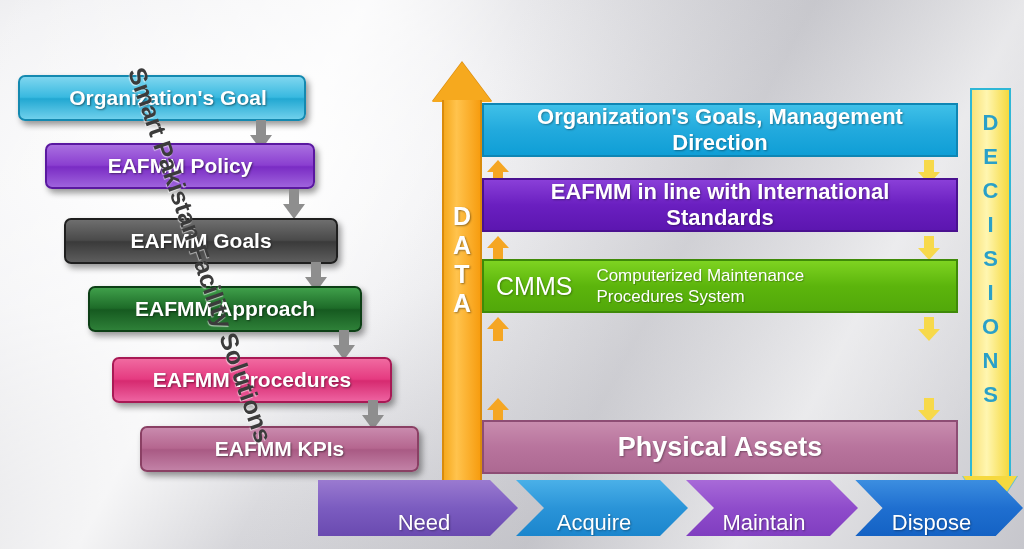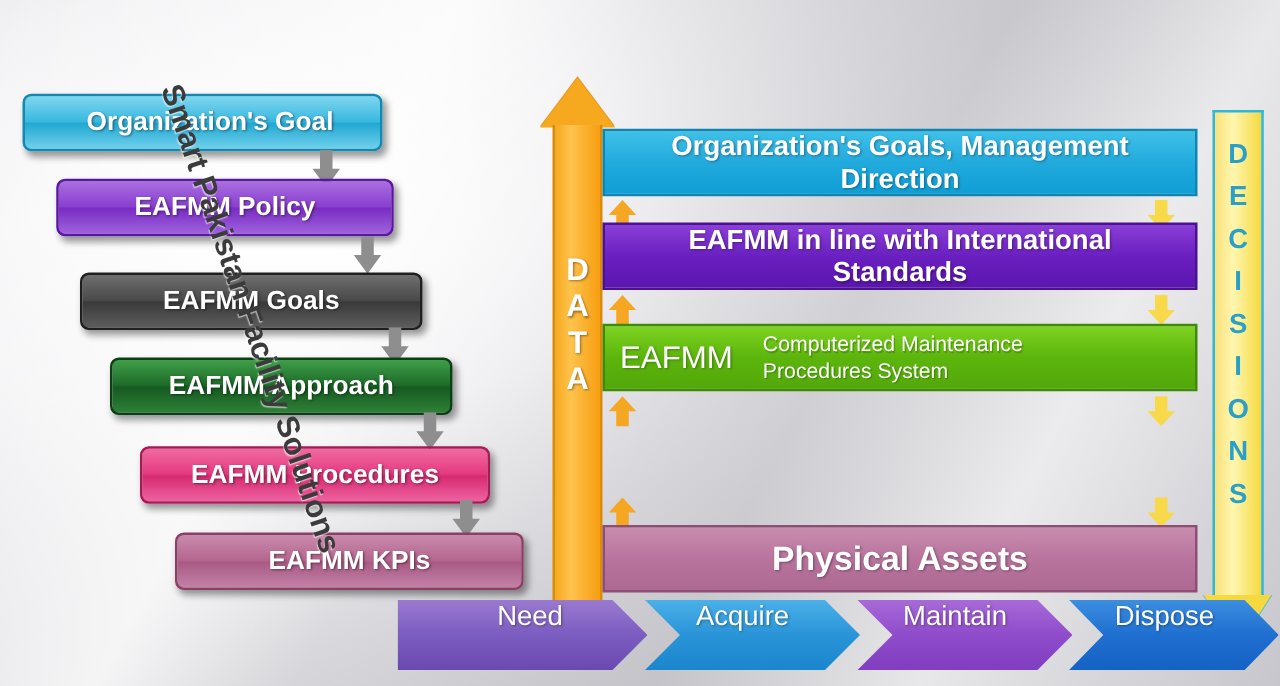--- a/index.html
+++ b/index.html
@@ -137,21 +137,21 @@
   .mini .stem{position:absolute;left:6px;width:10px;height:13px;}
   .mini .head{position:absolute;left:0;width:0;height:0;
     border-left:11px solid transparent;border-right:11px solid transparent;}
   .mini.up .stem{bottom:0;background:#f5a623;}
   .mini.up .head{top:0;border-bottom:12px solid #f5a623;}
   .mini.down .stem{top:0;background:#f7d94a;}
   .mini.down .head{bottom:0;border-top:12px solid #f7d94a;}
 
   
   .chev-row{position:absolute;left:318px;top:480px;height:56px;}
-  .chev{position:absolute;top:0;height:56px;display:flex;align-items:flex-start;justify-content:center;
+  .chev{position:absolute;top:0;height:56px;display:flex;align-items:flex-end;justify-content:center;
     color:#fff;font-size:22px;}
   .chev span{position:relative;left:6px;text-shadow:1px 1px 2px rgba(0,0,0,.35);}
   .c0{left:0;width:200px;background:linear-gradient(180deg,#9a7ad0 0%,#7b5cc0 50%,#6a4ab0 100%);
      clip-path:polygon(0 0, 86% 0, 100% 50%, 86% 100%, 0 100%);}
   .c1{left:170px;width:200px;background:linear-gradient(180deg,#4ab0e8 0%,#2a94d8 50%,#1b86cd 100%);
      clip-path:polygon(0 0, 86% 0, 100% 50%, 86% 100%, 14% 100%, 28% 50%, 14% 0);}
   .c2{left:340px;width:200px;background:linear-gradient(180deg,#a86ad8 0%,#8f4ccb 50%,#803ec0 100%);
      clip-path:polygon(0 0, 86% 0, 100% 50%, 86% 100%, 14% 100%, 28% 50%, 14% 0);}
   .c3{left:510px;width:195px;background:linear-gradient(180deg,#3c8ee0 0%,#1f6fd0 50%,#1462c4 100%);
      clip-path:polygon(0 0, 86% 0, 100% 50%, 86% 100%, 14% 100%, 28% 50%, 14% 0);}
@@ -261,21 +261,21 @@
     <div class="head"></div>
       <div class="stem"></div>
   </div>
   <div class="mini down" style="left:918px;top:236px;">
     <div class="stem"></div>
       <div class="head"></div>
   </div>
 
   <div class="bar bar3">
     <div class="row">
-      <span class="lead">EAFMM</span>
+      <span class="lead">CMMS</span>
       <span class="sub">
         <span>Computerized Maintenance</span><br>
         <span>Procedures System</span>
       </span>
     </div>
   </div>
 
   <div class="mini up" style="left:487px;top:317px;">
     <div class="head"></div>
       <div class="stem"></div>

